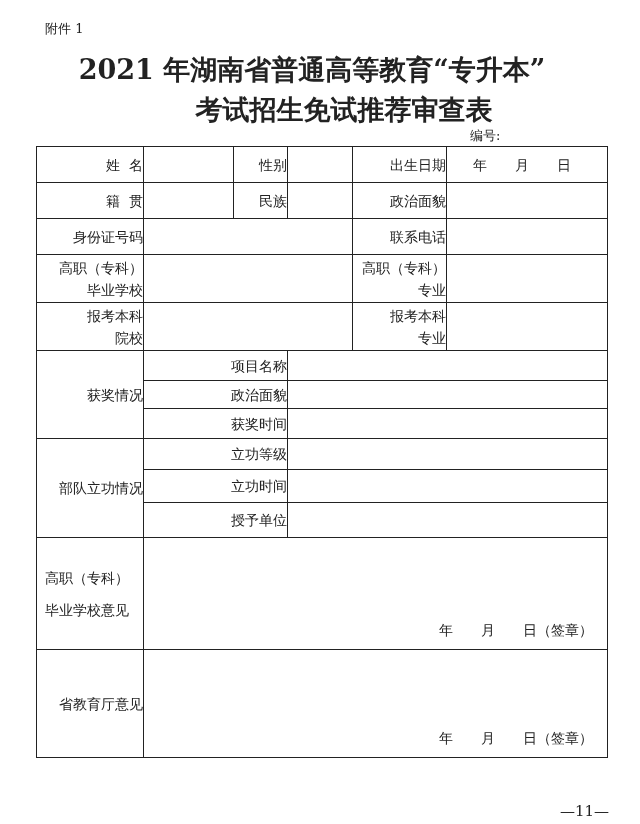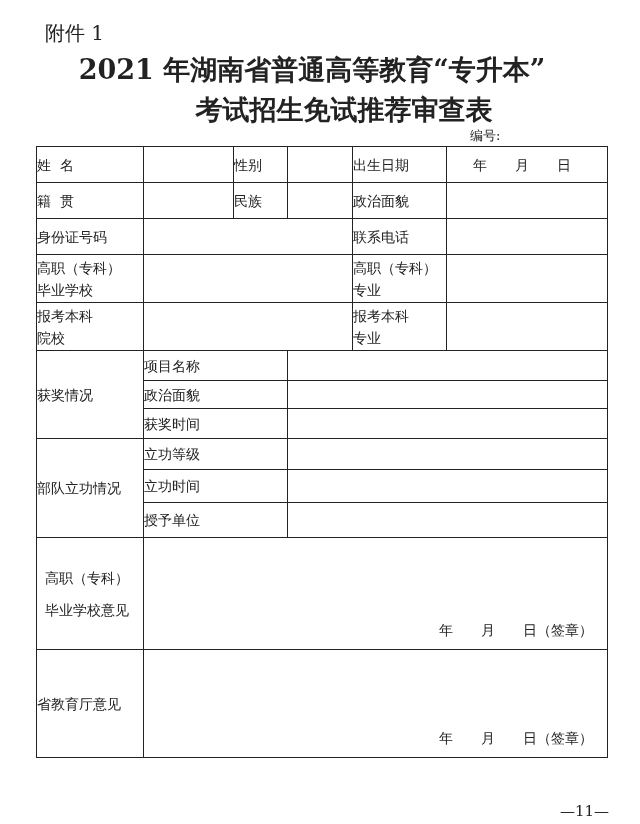--- a/index.html
+++ b/index.html
@@ -1,23 +1,23 @@
 <!DOCTYPE html>
 <html><head>
 <meta charset="utf-8">
 <style>
   html,body{margin:0;padding:0;background:#fff;}
   body{width:640px;height:824px;position:relative;overflow:hidden;font-family:"DejaVu Serif","Liberation Serif",serif;color:#222;}
   .abs{position:absolute;}
-  .attach{left:45px;top:20px;font-size:20px;}
+  .attach{left:45px;top:20px;font-size:13px;}
   .title1{left:0;width:624px;top:52px;text-align:center;font-size:27px;font-weight:bold;letter-spacing:0px;}
   .title2{left:0;width:640px;top:92px;text-align:center;font-size:27px;font-weight:bold;padding-left:24px;}
   .serial{left:470px;top:127px;font-size:13px;}
   table{position:absolute;left:36px;top:146px;width:571px;border-collapse:collapse;table-layout:fixed;font-size:14px;}
-  td{border:1.5px solid #222;text-align:left;vertical-align:middle;padding:0;line-height:22px;}
+  td{border:1.5px solid #222;text-align:right;vertical-align:middle;padding:0;line-height:22px;}
   .sig{position:relative;}
   .sig span.d{position:absolute;right:14px;bottom:8px;font-size:14px;margin-left:12px;}
   .note{left:45px;top:760px;width:560px;font-size:13px;line-height:24px;}
   .note b{font-weight:bold;}
   .note .l2{padding-left:36px;}
   .page{left:560px;top:802px;font-size:15px;}
 </style>
 </head>
 <body>
 

